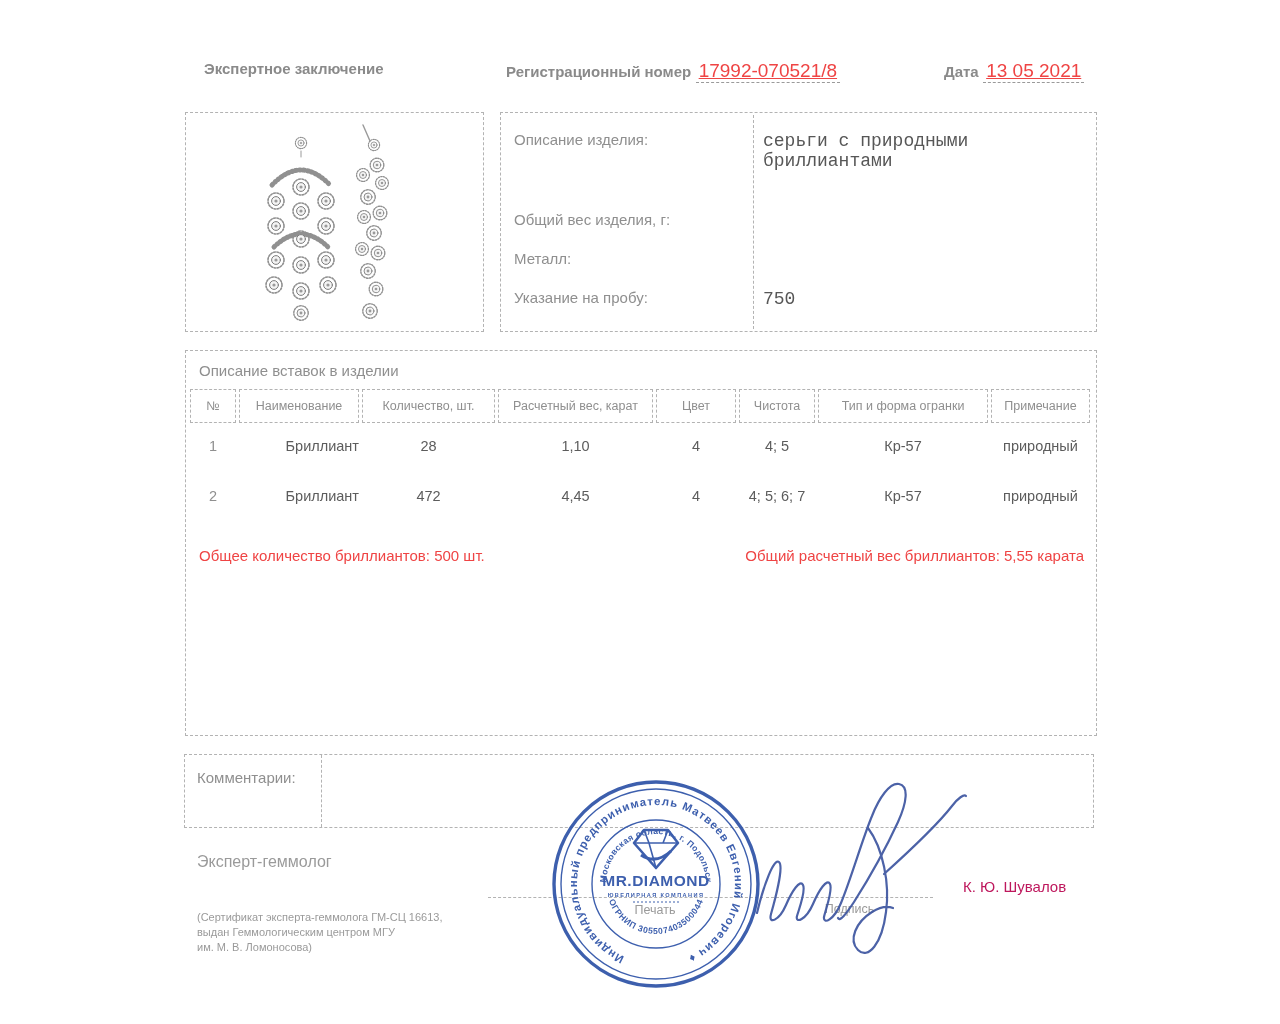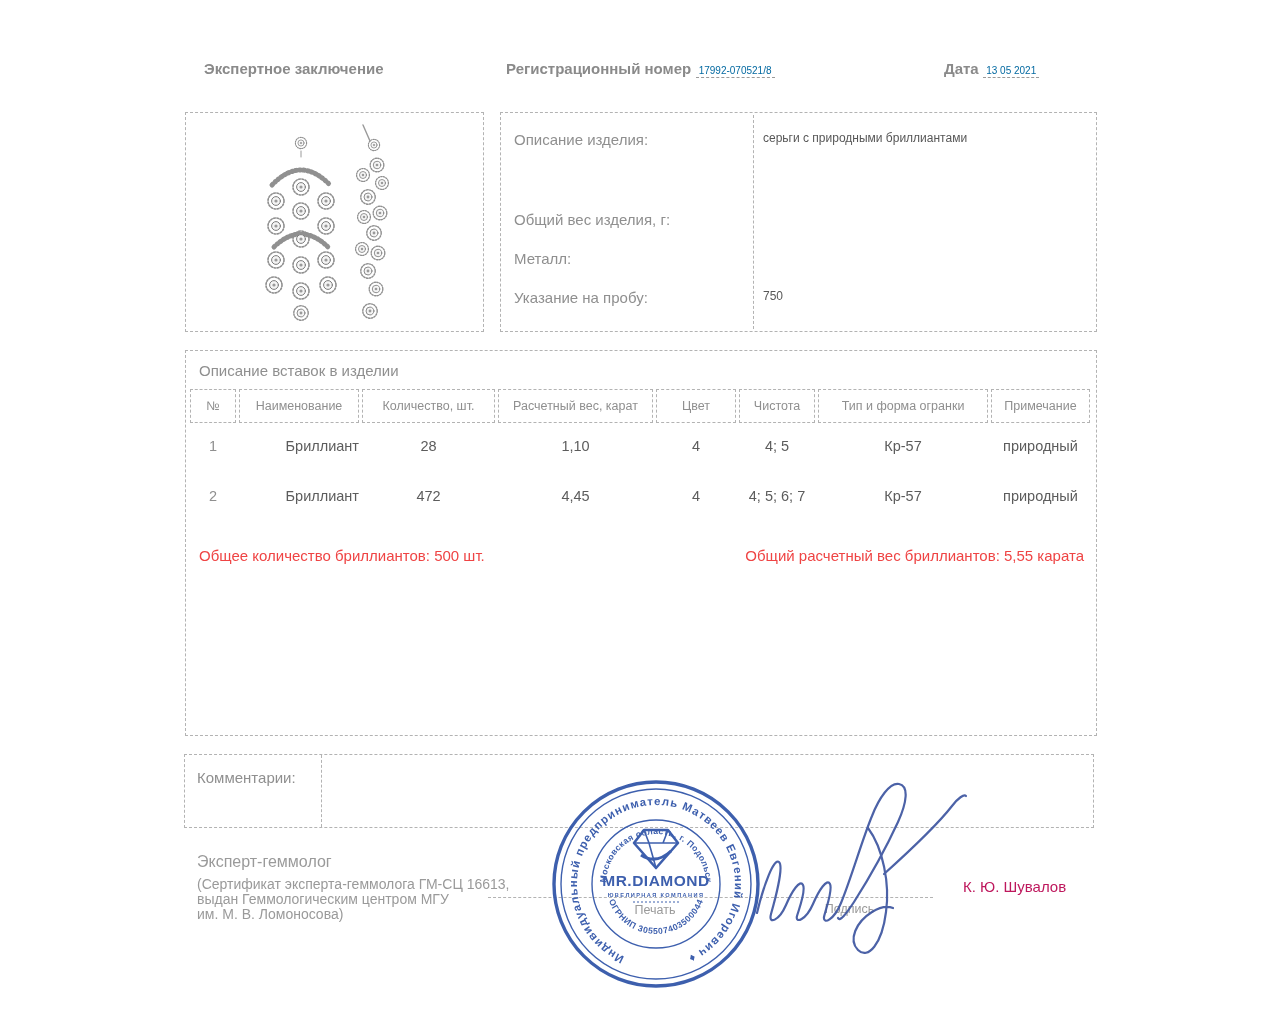--- a/index.html
+++ b/index.html
@@ -1,23 +1,23 @@
 <!DOCTYPE html>
 <html><head>
 <meta charset="utf-8">
 <style>
   html,body{margin:0;padding:0;background:#ffffff;}
   .page{position:relative;width:1280px;height:1024px;background:#fff;
         font-family:"Liberation Sans","DejaVu Sans",sans-serif;overflow:hidden;}
   .abs{position:absolute;}
   .dashed-box{border:1px dashed #b3b3b3;}
   .lbl{color:#8f8f8f;font-size:15px;}
-  .val{color:#575757;font-size:12px;}
+  .val{color:#575757;font-size:18px;font-family:Liberation Mono, monospace;}
   .bold-gray{color:#8a8a8a;font-weight:bold;font-size:15px;}
-  .ul-dash{color:#0369a1;font-size:10px;border-bottom:1px dashed #9a9a9a;padding:0 3px 1px 3px;}
+  .ul-dash{color:#ef4444;font-size:19px;border-bottom:1px dashed #9a9a9a;padding:0 3px 1px 3px;text-decoration:underline;}
   
   .hdr-title{left:204px;top:60px;}
   .hdr-reg{left:506px;top:60px;}
   .hdr-date{left:944px;top:60px;text-align:right;}
   
   .photo-box{left:185px;top:112px;width:297px;height:218px;}
   .desc-box{left:500px;top:112px;width:595px;height:218px;}
   .desc-divider{left:252px;top:2px;bottom:2px;border-left:1px dashed #b3b3b3;width:0;}
   .desc-row-label{left:13px;width:230px;}
   .desc-row-value{left:262px;width:320px;}
@@ -32,21 +32,21 @@
   .c4{width:80px}.c5{width:76px}.c6{width:170px}.c7{width:99px}
   .td.c0{color:#8f8f8f;}
   .td.c1{text-align:right;padding-left:8px;}
   .summary{font-size:15px;color:#ef4444;}
   
   .comments-box{left:184px;top:754px;width:908px;height:72px;text-align:center;}
   .comments-divider{left:136px;top:0;bottom:0;border-left:1px dashed #b3b3b3;width:0;}
   .comments-label{left:12px;top:14px;}
   
   .expert-title{left:197px;top:853px;font-size:16px;color:#9a9a9a;}
-  .cert-line{left:197px;font-size:14px;color:#9a9a9a;}
+  .cert-line{left:197px;font-size:11px;color:#9a9a9a;margin-top:35px;}
   .sig-line{border-top:1px dashed #b3b3b3;height:0;}
   .caption{font-size:12.5px;color:#9a9a9a;text-align:center;}
   .expert-name{left:963px;top:878px;font-size:15px;color:#be185d;}
   .stamp-wrap{left:545px;top:773px;width:222px;height:222px;z-index:3;opacity:0.92;}
   .signature-wrap{left:740px;top:770px;width:240px;height:190px;z-index:4;}
 </style>
 </head>
 <body>
 
 <div class="page">

